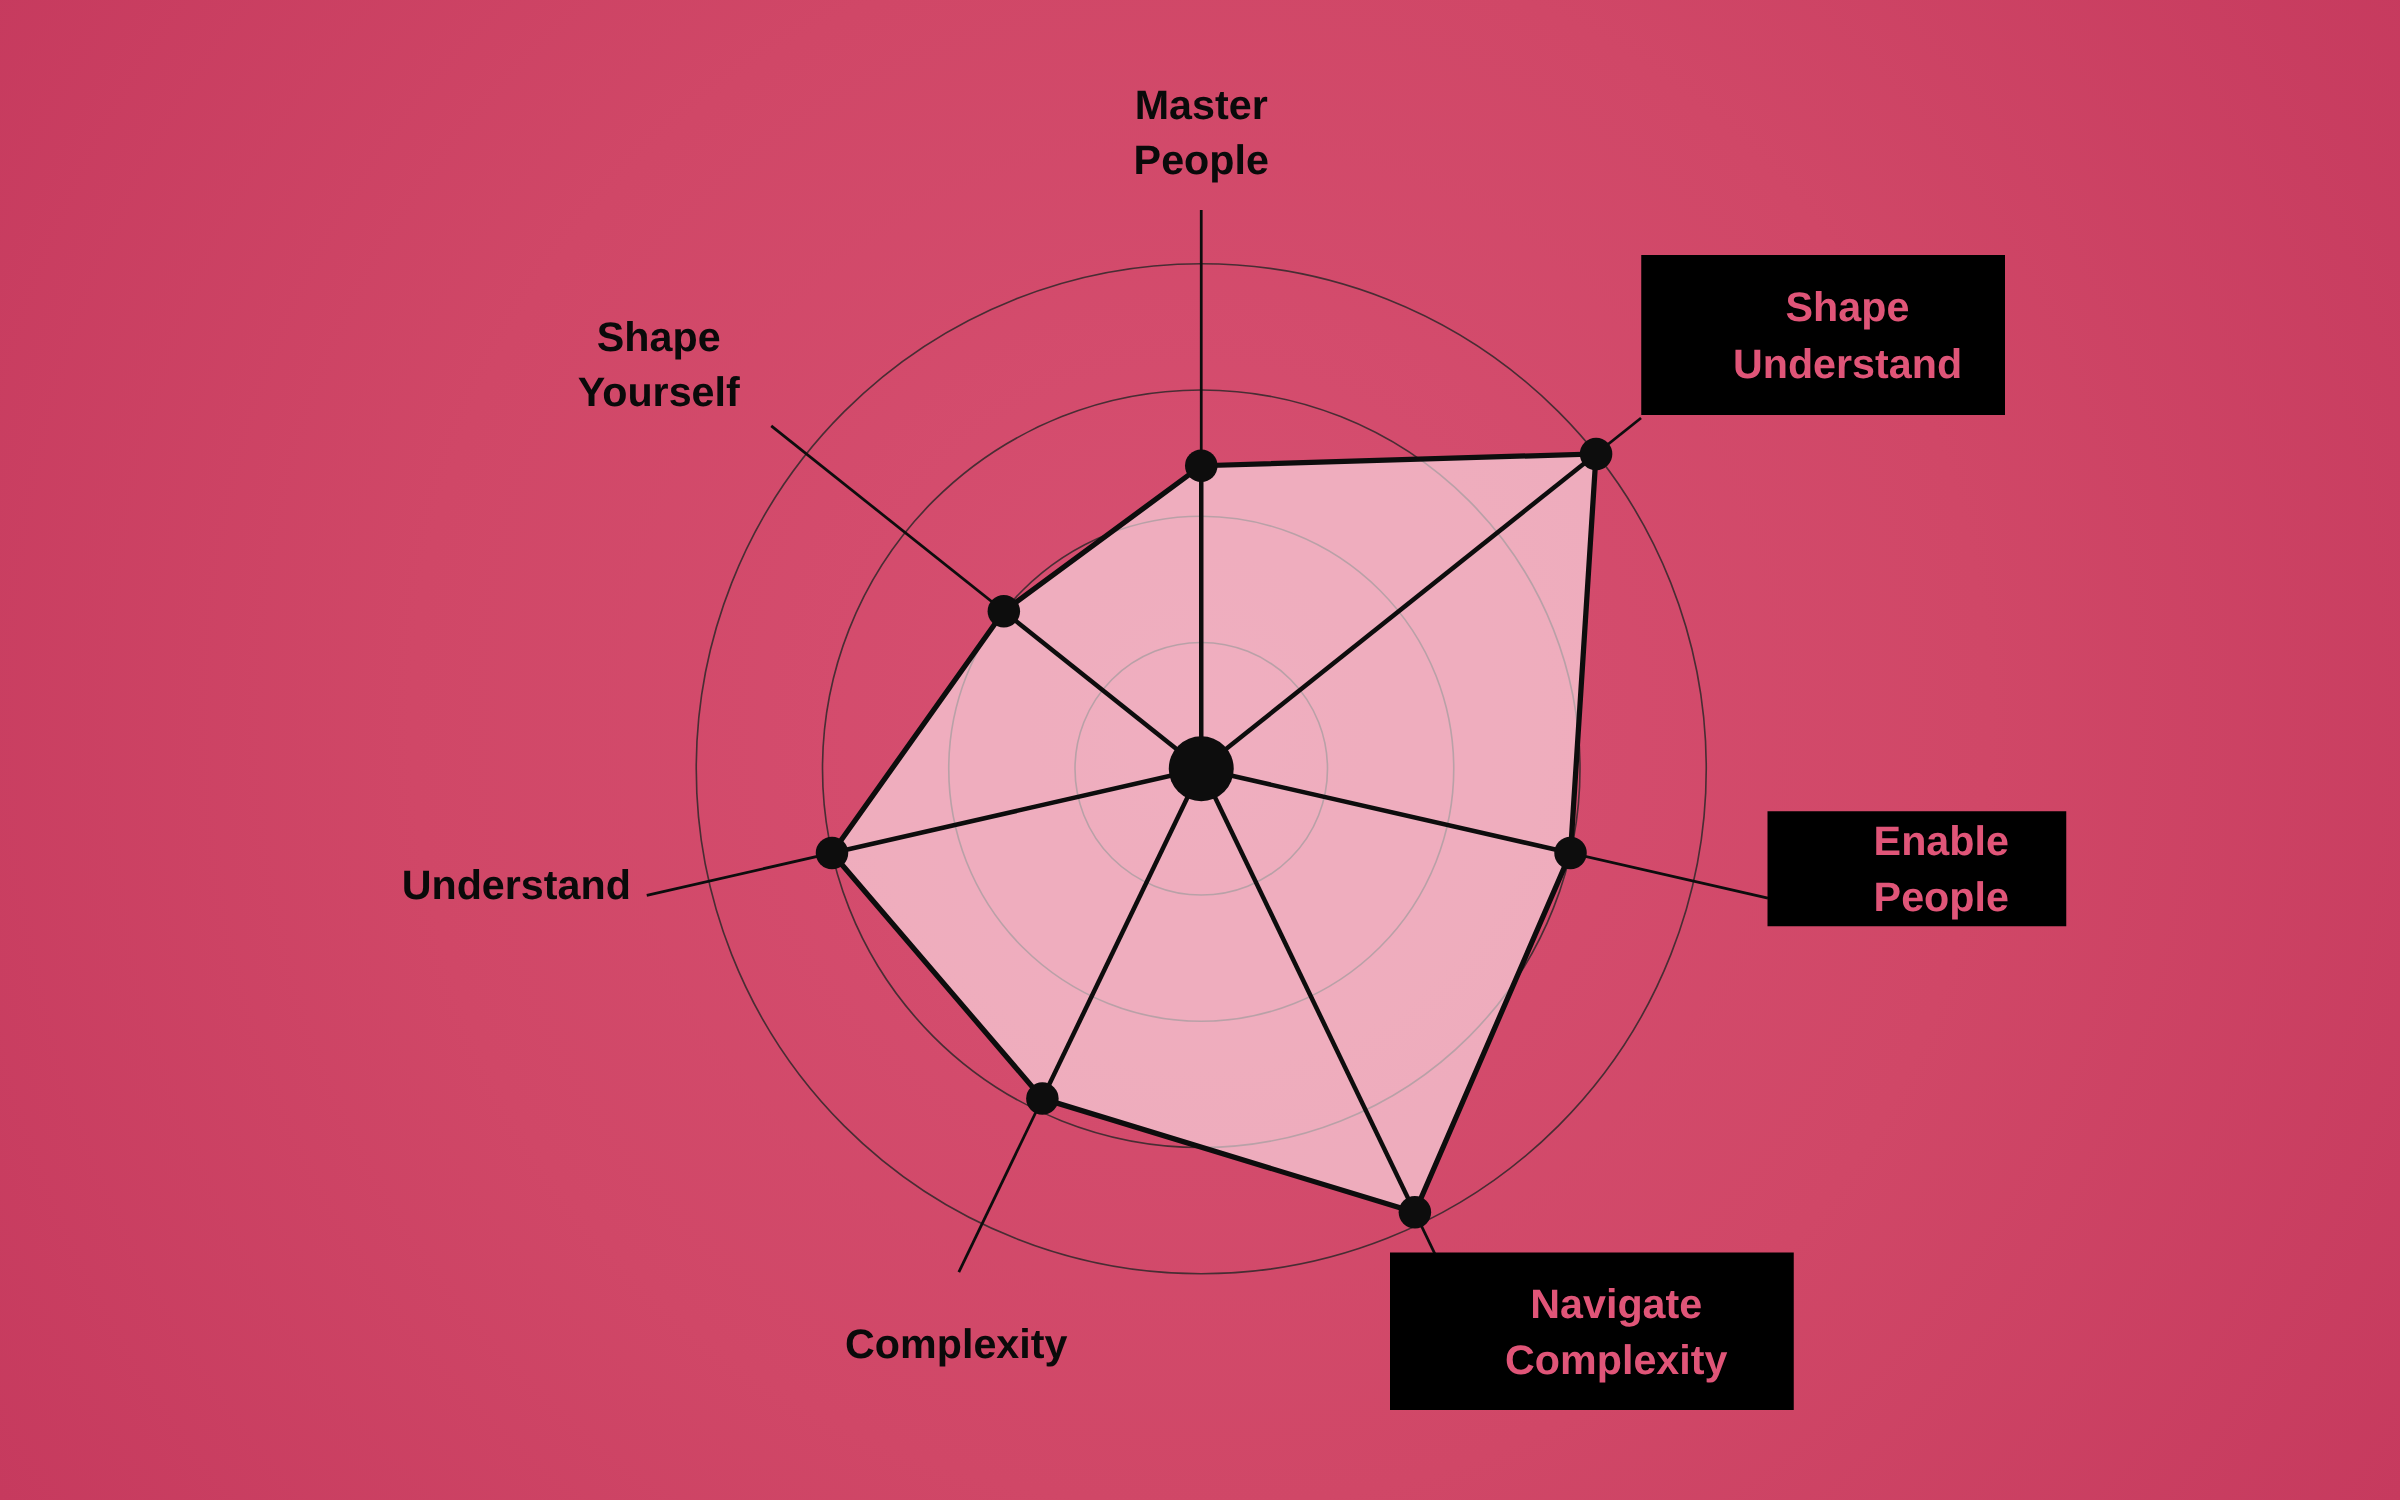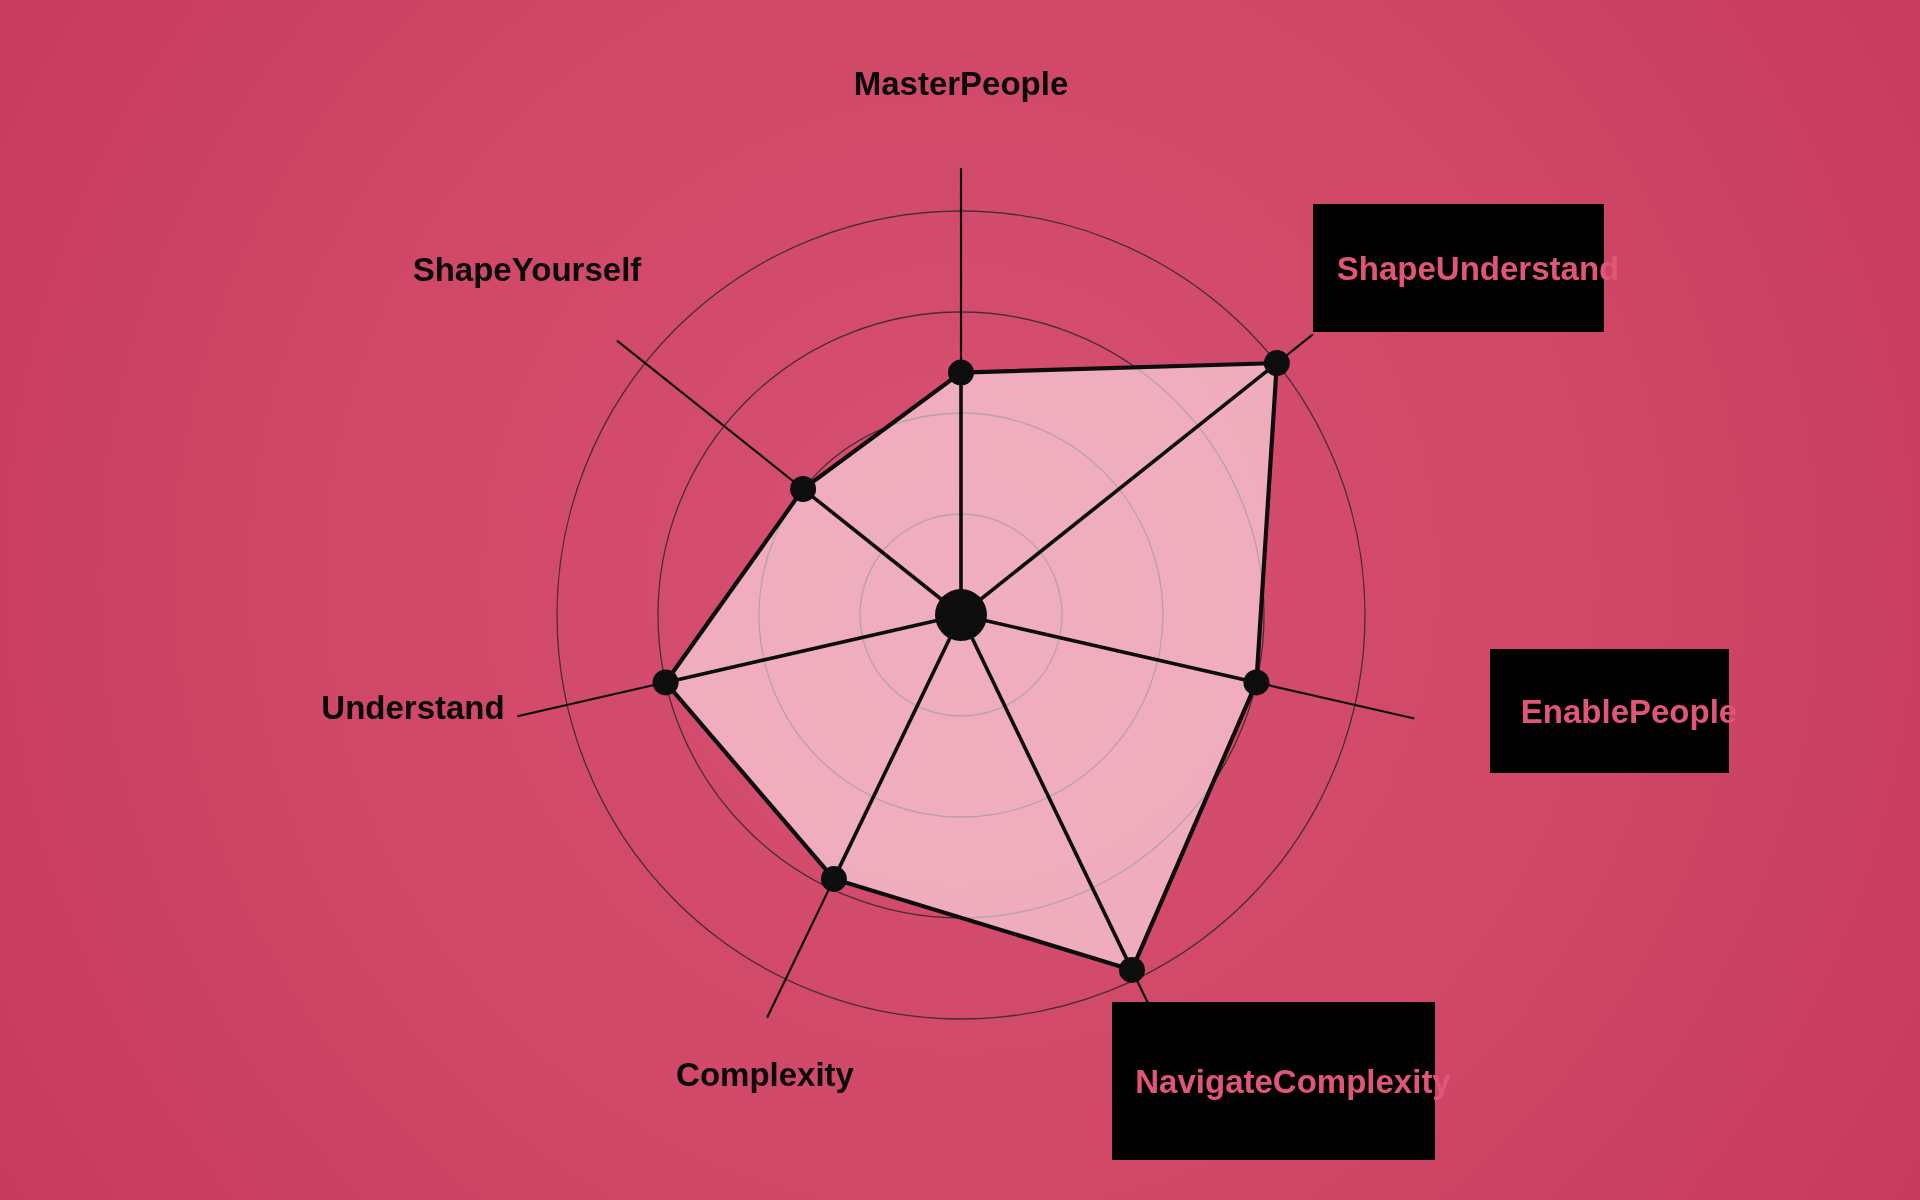--- a/index.html
+++ b/index.html
@@ -3,21 +3,21 @@
 <meta charset="utf-8">
 <style>
   html,body{margin:0;padding:0;}
   body{
     width:1920px;height:1200px;overflow:hidden;position:relative;
     font-family:"Liberation Sans", sans-serif;
     background: radial-gradient(circle at 50% 48%, var(--bg-center,#d75072) 0%, var(--bg-mid,#d04767) 55%, var(--bg-edge,#c63a5e) 100%);
   }
   .chart{position:absolute;inset:0;}
   #radar-svg{position:absolute;left:0;top:0;}
-  .lbl{position:absolute;font-weight:bold;display:flex;flex-direction:row;align-items:center;justify-content:center;}
+  .lbl{position:absolute;font-weight:bold;display:flex;flex-direction:column;align-items:center;justify-content:center;}
   .plain{
     transform:translateX(-50%);
     text-align:center;
     font-size:33px;line-height:44px;
     color:var(--label-text,#0a0a0a);
   }
   .boxed{
     background:var(--box-bg,#000);
     color:var(--box-text,#e05578);
     text-align:center;
@@ -75,23 +75,23 @@
 
   <div class="lbl plain" style="left:765px;top:1053px">
     <span>Complexity</span>
   </div>
 
   <div class="lbl boxed" style="left:1313px;top:204px;width:252px;height:128px">
     <span>Shape</span>
     <span>Understand</span>
   </div>
 
-  <div class="lbl boxed" style="left:1490px;top:649px;width:200px;height:124px">
+  <div class="lbl boxed" style="left:1414px;top:649px;width:200px;height:92px">
     <span>Enable</span>
     <span>People</span>
   </div>
 
-  <div class="lbl boxed" style="left:1112px;top:1002px;width:284px;height:158px">
+  <div class="lbl boxed" style="left:1112px;top:1002px;width:284px;height:126px">
     <span>Navigate</span>
     <span>Complexity</span>
   </div>
 
 </div>
 
 </body></html>

